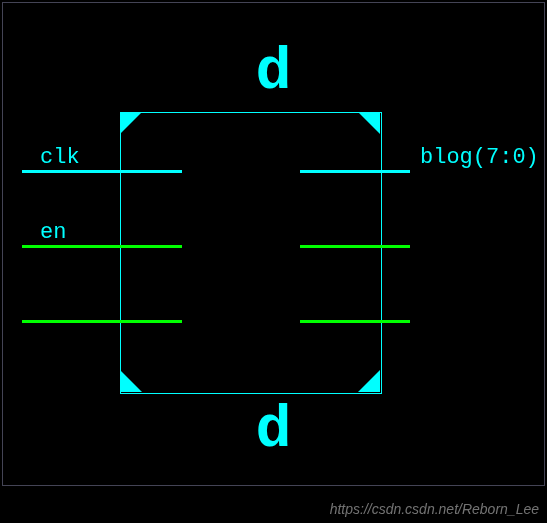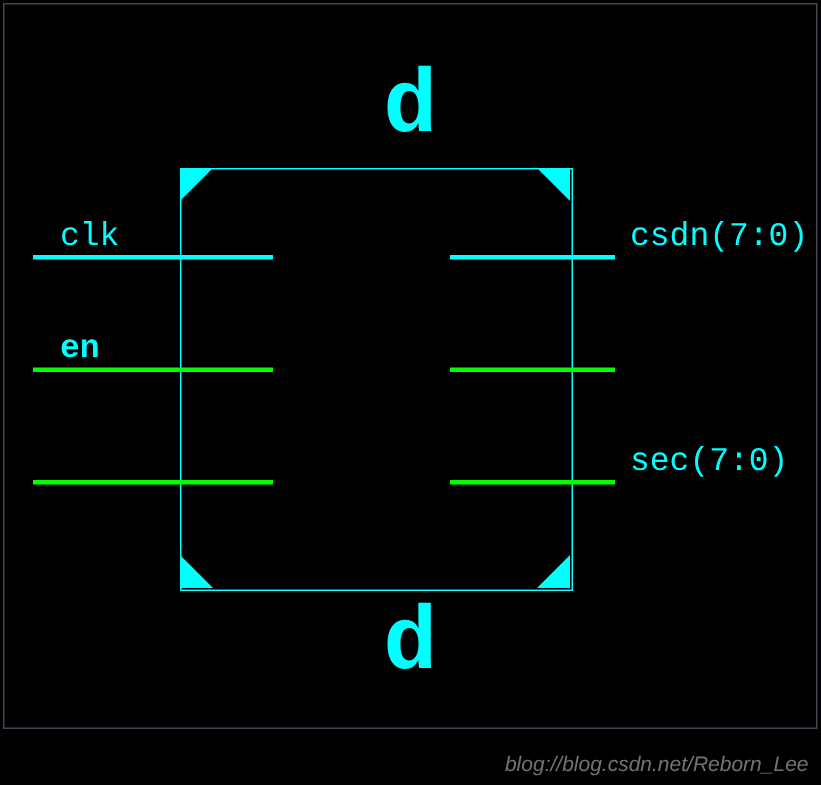--- a/index.html
+++ b/index.html
@@ -103,21 +103,21 @@
     width: 110px;
   }
   .c-cyan  { background: #00ffff; }
   .c-green { background: #00ff00; }
 
   
   .row1 { top: 170px; }
   .row2 { top: 245px; }
   .row3 { top: 320px; }
   .label-row1 { top: 145px; }
-  .label-row2 { top: 220px; font-weight: bold; }
+  .label-row2 { top: 220px; }
   .label-row3 { top: 295px; }
 
   .left-label  { left: 40px; }
   .right-label { left: 420px; }
 
   .watermark {
     position: absolute;
     bottom: 6px;
     right: 8px;
     color: #808080;
@@ -144,24 +144,23 @@
   <div class="corner br"></div>
 
   <div class="port-label left-label label-row1">clk</div>
   <div class="port-line line-left row1 c-cyan"></div>
 
   <div class="port-label left-label label-row2">en</div>
   <div class="port-line line-left row2 c-green"></div>
 
   <div class="port-line line-left row3 c-green"></div>
 
-  <div class="port-label right-label label-row1">csdn(7:0)</div>
+  <div class="port-label right-label label-row1">blog(7:0)</div>
   <div class="port-line line-right row1 c-cyan"></div>
 
   <div class="port-line line-right row2 c-green"></div>
 
-  <div class="port-label right-label label-row3">sec(7:0)</div>
   <div class="port-line line-right row3 c-green"></div>
 
   <div class="title-bottom">d</div>
 
-  <div class="watermark">blog://blog.csdn.net/Reborn_Lee</div>
+  <div class="watermark">https://csdn.csdn.net/Reborn_Lee</div>
 </div>
 
 </body></html>

